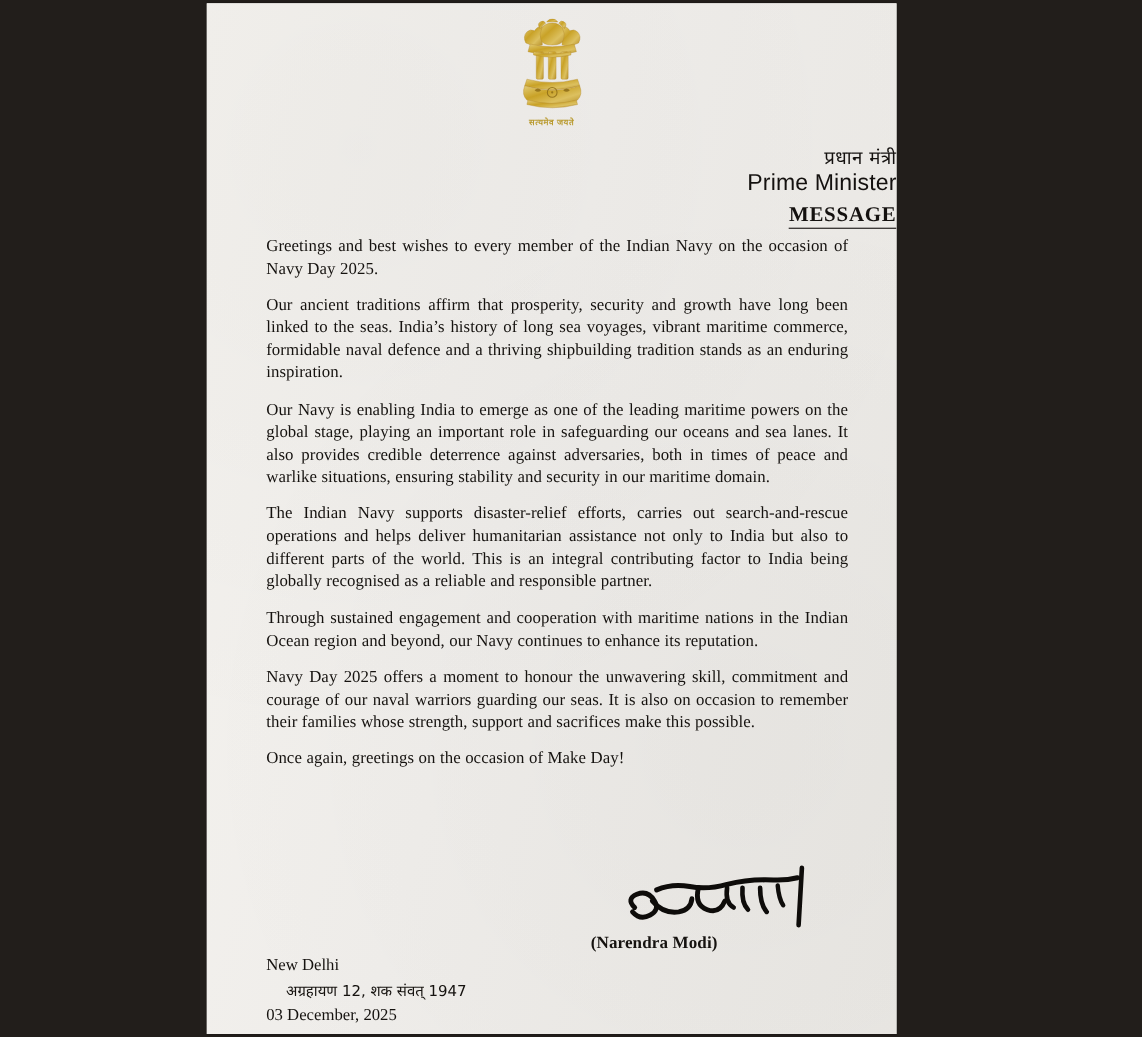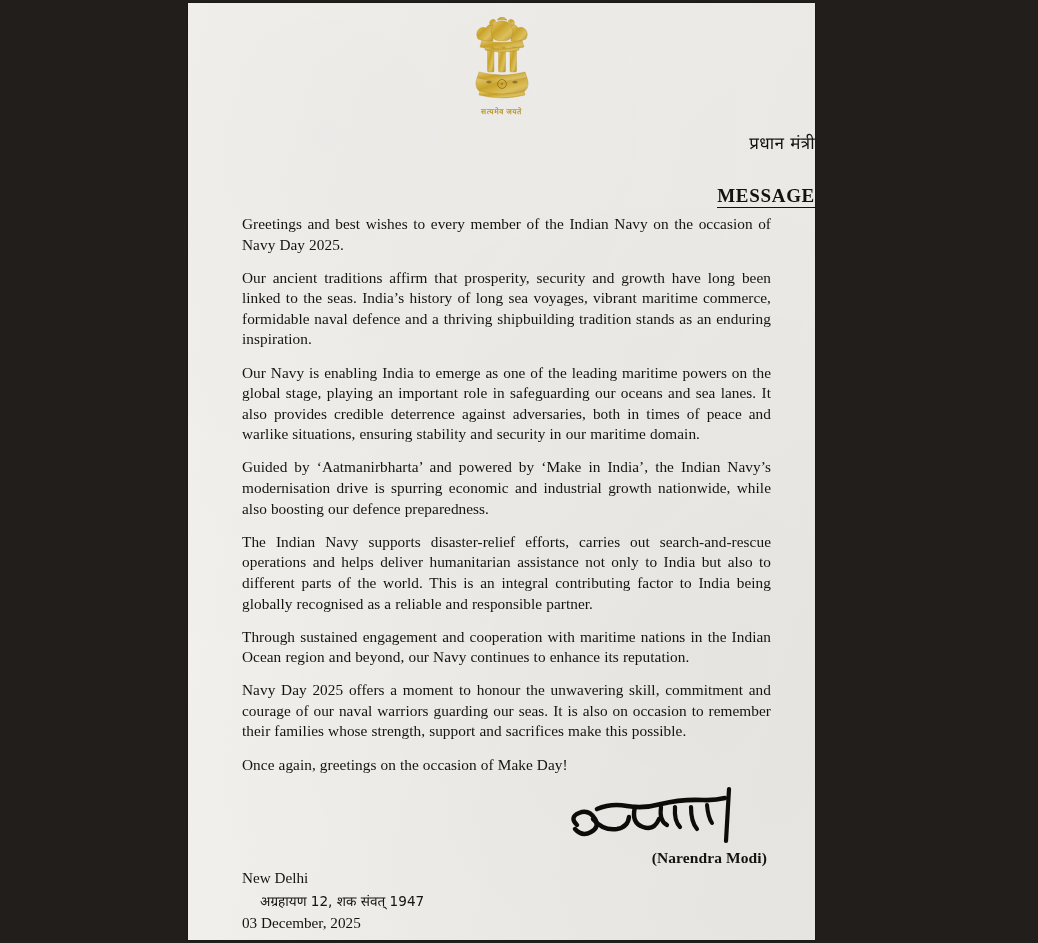--- a/index.html
+++ b/index.html
@@ -28,21 +28,21 @@
   .emblem-wrap{
     position:absolute; left:0; right:0; top:14px;
     display:flex; flex-direction:column; align-items:center;
   }
   .emblem{width:76px;height:88px;display:block;}
   .motto{
     margin-top:1px;
     font-size:7.5px;
     letter-spacing:.5px;
     color:#b99a2e;
-    font-family:Liberation Serif, serif;
+    font-family:Liberation Sans, sans-serif;
     font-weight:700;
   }
 
   .hdr{position:absolute;left:0;right:0;text-align:right;}
   .hdr-hi{
     top:128px;
     font-family:"DejaVu Sans", sans-serif;
     font-size:17px;
     color:#14110f;
     letter-spacing:.4px;
@@ -86,21 +86,21 @@
     word-spacing:.2px;
   }
   .para:last-child{margin-bottom:0;}
 
   
   .sign-block{
     position:absolute;
     right:48px;
     top:782px;
     width:230px;
-    text-align:right;
+    text-align:left;
   }
   .sign-svg{display:block;margin:0 auto;width:190px;height:66px;}
   .sign-name{
     font-family:"Liberation Serif", serif;
     font-weight:700;
     font-size:15.5px;
     color:#15120f;
     margin-top:-2px;
     letter-spacing:.1px;
   }
@@ -168,27 +168,27 @@
           <circle cx="38" cy="67" r="4.4" fill="none" stroke="#8e6d18" stroke-width="1"></circle>
           <circle cx="38" cy="67" r="1"></circle>
           <path d="M22 65 q3 -3 6 0 q-3 3 -6 0 z"></path>
           <path d="M48 65 q3 -3 6 0 q-3 3 -6 0 z"></path>
         </g>
       </svg>
       <div class="motto">सत्यमेव जयते</div>
     </div>
 
     <div class="hdr hdr-hi">प्रधान मंत्री</div>
+    <div class="hdr hdr-en">Prime Minister</div>
     <div class="hdr hdr-msg"><span>MESSAGE</span></div>
 
     <div class="body-text">
       <p class="para">Greetings and best wishes to every member of the Indian Navy on the occasion of Navy Day 2025.</p>
       <p class="para">Our ancient traditions affirm that prosperity, security and growth have long been linked to the seas. India’s history of long sea voyages, vibrant maritime commerce, formidable naval defence and a thriving shipbuilding tradition stands as an enduring inspiration.</p>
       <p class="para">Our Navy is enabling India to emerge as one of the leading maritime powers on the global stage, playing an important role in safeguarding our oceans and sea lanes. It also provides credible deterrence against adversaries, both in times of peace and warlike situations, ensuring stability and security in our maritime domain.</p>
-      <p class="para">Guided by ‘Aatmanirbharta’ and powered by ‘Make in India’, the Indian Navy’s modernisation drive is spurring economic and industrial growth nationwide, while also boosting our defence preparedness.</p>
       <p class="para">The Indian Navy supports disaster-relief efforts, carries out search-and-rescue operations and helps deliver humanitarian assistance not only to India but also to different parts of the world. This is an integral contributing factor to India being globally recognised as a reliable and responsible partner.</p>
       <p class="para">Through sustained engagement and cooperation with maritime nations in the Indian Ocean region and beyond, our Navy continues to enhance its reputation.</p>
       <p class="para">Navy Day 2025 offers a moment to honour the unwavering skill, commitment and courage of our naval warriors guarding our seas. It is also on occasion to remember their families whose strength, support and sacrifices make this possible.</p>
       <p class="para">Once again, greetings on the occasion of Make Day!</p>
     </div>
 
     <div class="sign-block">
       <svg class="sign-svg" viewBox="0 0 190 66" aria-hidden="true">
         <g fill="none" stroke="#0e0c0a" stroke-linecap="round" stroke-linejoin="round">
           <path d="M172 4 L169 56" stroke-width="4.2"></path>

